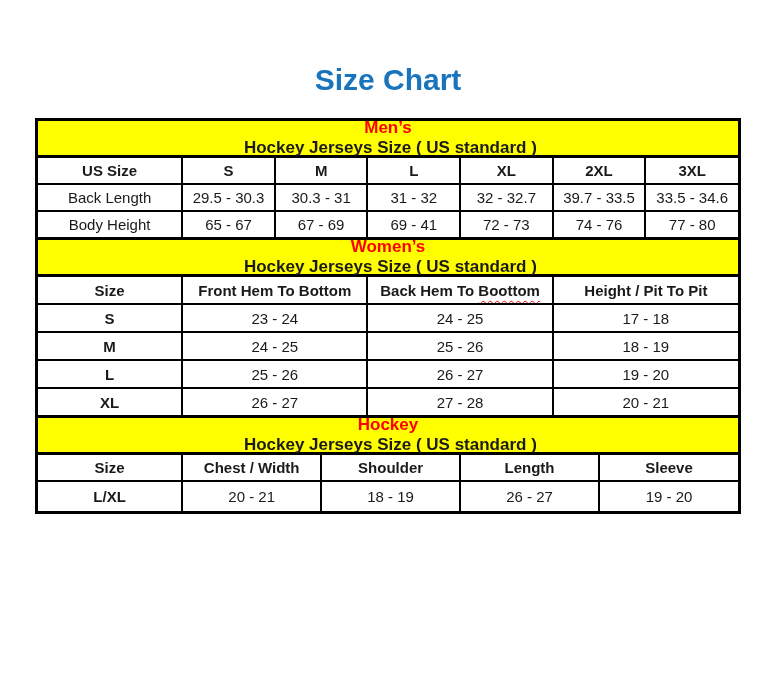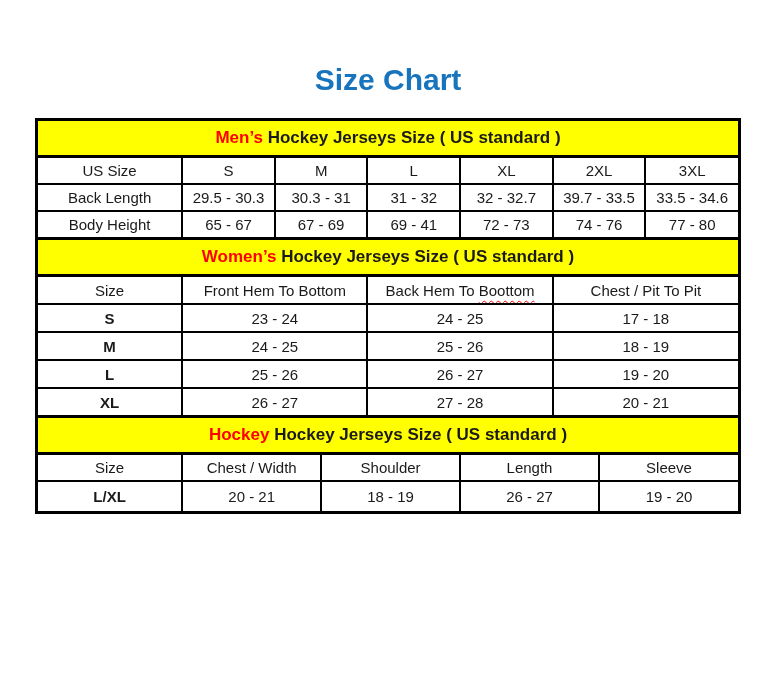--- a/index.html
+++ b/index.html
@@ -39,20 +39,21 @@
   .banner {
     height: 34px;
     display: flex;
     align-items: center;
     justify-content: center;
     background: var(--banner-yellow, #ffff00);
     font-weight: bold;
     font-size: 17px;
     border-bottom: 3px solid var(--line, #000000);
     white-space: pre;
+    flex-direction: column;
   }
   .banner.mid {
     border-top: 3px solid var(--line, #000000);
   }
   .banner .red {
     color: var(--accent-red, #ff0000);
   }
   table.sec {
     width: 100%;
     border-collapse: collapse;
@@ -61,21 +62,21 @@
   }
   .sec th, .sec td {
     border: 2px solid var(--line, #000000);
     text-align: center;
     vertical-align: middle;
     padding: 0;
     font-size: 15px;
     font-weight: normal;
     overflow: hidden;
   }
-  .sec th { font-weight: normal; margin-top: 42px; }
+  .sec th { font-weight: bold; margin-top: 42px; }
   .men th  { height: 25px; }
   .men td  { height: 25px; }
   .women th { height: 26px; }
   .women td { height: 26px; }
   .youth th { height: 25px; }
   .youth td { height: 29px; }
   .bold-label td:first-child { font-weight: bold; }
   .squiggle {
     text-decoration-line: underline;
     text-decoration-style: wavy;
@@ -150,21 +151,21 @@
         <col class="w-label">
           <col class="w-women">
           <col class="w-women">
           <col class="w-women">
       </colgroup>
       <thead>
         <tr>
           <th>Size</th>
           <th>Front Hem To Bottom</th>
           <th><span>Back Hem To </span><span class="squiggle">Boottom</span></th>
-          <th>Chest / Pit To Pit</th>
+          <th>Height / Pit To Pit</th>
         </tr>
       </thead>
       <tbody>
         <tr>
           <td>S</td>
           <td>23 - 24</td>
           <td>24 - 25</td>
           <td>17 - 18</td>
         </tr>
         <tr>

